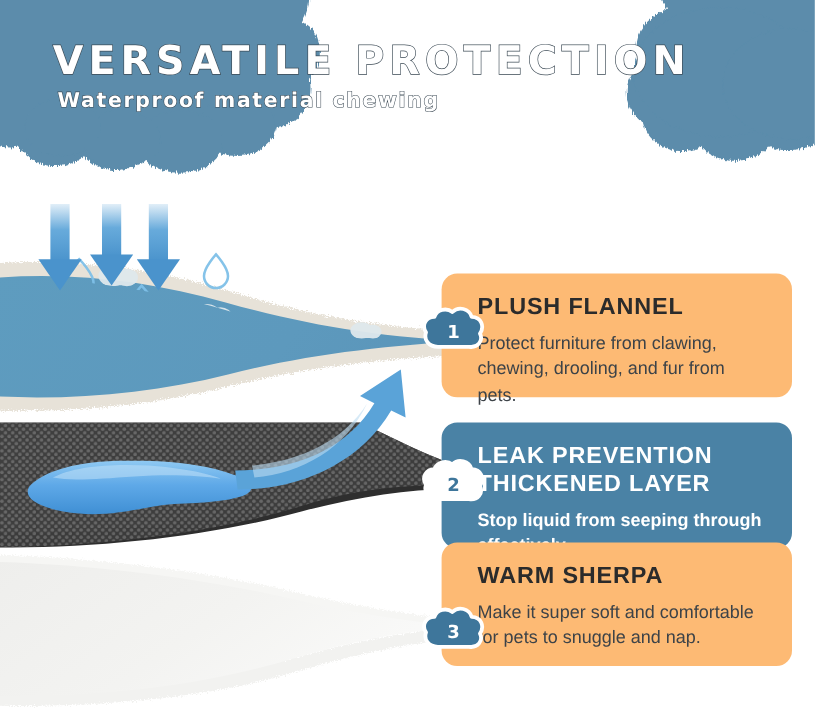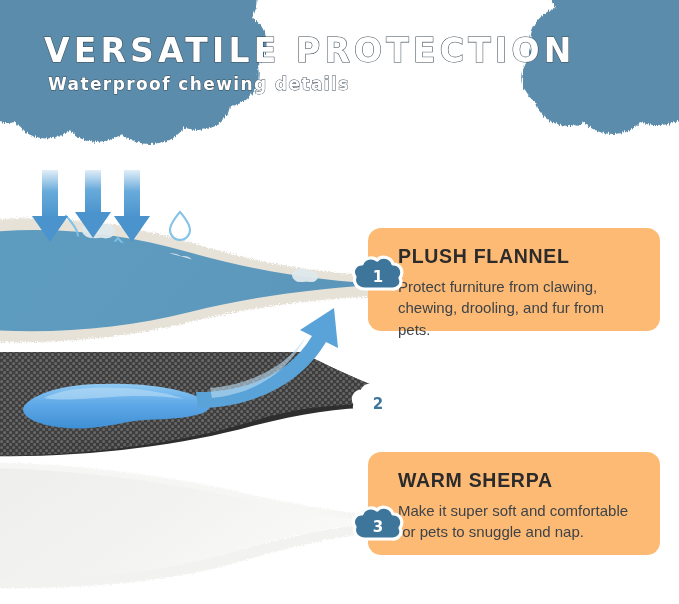--- a/index.html
+++ b/index.html
@@ -124,21 +124,21 @@
         C 660,130 688,122 696,104
         L 709,104
         Z"></path>
       <ellipse cx="600" cy="60" rx="72" ry="54" fill="#5b8cab"></ellipse>
       <ellipse cx="660" cy="70" rx="58" ry="46" fill="#5b8cab"></ellipse>
     </g>
   </svg>
 
   <div class="title-wrap">
     <h1 class="title">VERSATILE PROTECTION</h1>
-    <p class="subtitle">Waterproof chewing details</p>
+    <p class="subtitle">Waterproof material chewing</p>
   </div>
 
   <svg class="illustration" viewBox="0 0 400 434">
     <defs>
       <filter id="fuzz-edge" x="-6%" y="-14%" width="112%" height="128%">
         <feTurbulence type="fractalNoise" baseFrequency="0.75 0.9" numOctaves="4" seed="3" result="nz"></feTurbulence>
         <feDisplacementMap in="SourceGraphic" in2="nz" scale="6" xChannelSelector="R" yChannelSelector="G"></feDisplacementMap>
       </filter>
       <filter id="fuzz-edge2" x="-6%" y="-14%" width="112%" height="128%">
         <feTurbulence type="fractalNoise" baseFrequency="0.8 0.95" numOctaves="4" seed="11" result="nz"></feTurbulence>
@@ -364,20 +364,24 @@
     </g>
   </svg>
 
   <div class="cards">
 
     <div class="card plain" id="card-1">
       <h2 class="card-title">PLUSH FLANNEL</h2>
       <p class="card-body">Protect furniture from clawing, chewing, drooling, and fur from pets.</p>
     </div>
 
+    <div class="card accent" id="card-2">
+      <h2 class="card-title">LEAK PREVENTION THICKENED LAYER</h2>
+      <p class="card-body">Stop liquid from seeping through effectively.</p>
+    </div>
 
     <div class="card plain" id="card-3">
       <h2 class="card-title">WARM SHERPA</h2>
       <p class="card-body">Make it super soft and comfortable for pets to snuggle and nap.</p>
     </div>
   </div>
 
   <div class="badge" id="badge-1">
     <svg viewBox="0 0 54 42" width="54" height="42">
       <path d="M 14,34 C 6,34 2,28 4,22 C 0,16 4,9 11,9 C 13,3 21,1 26,5

